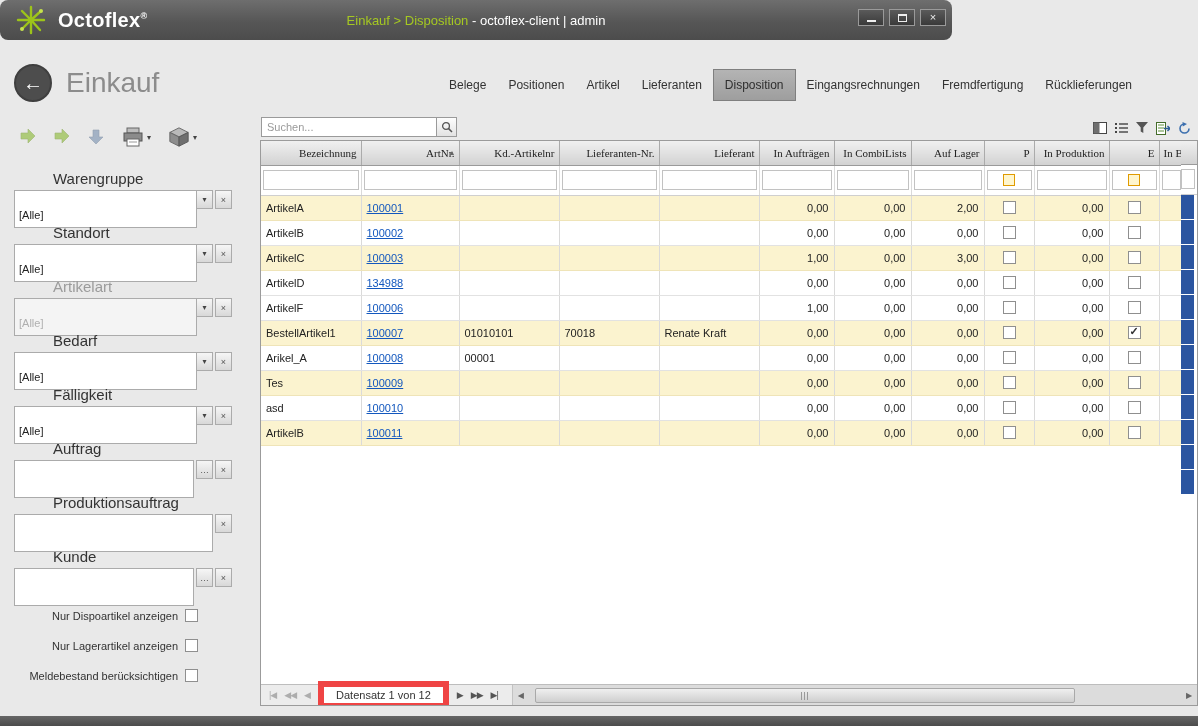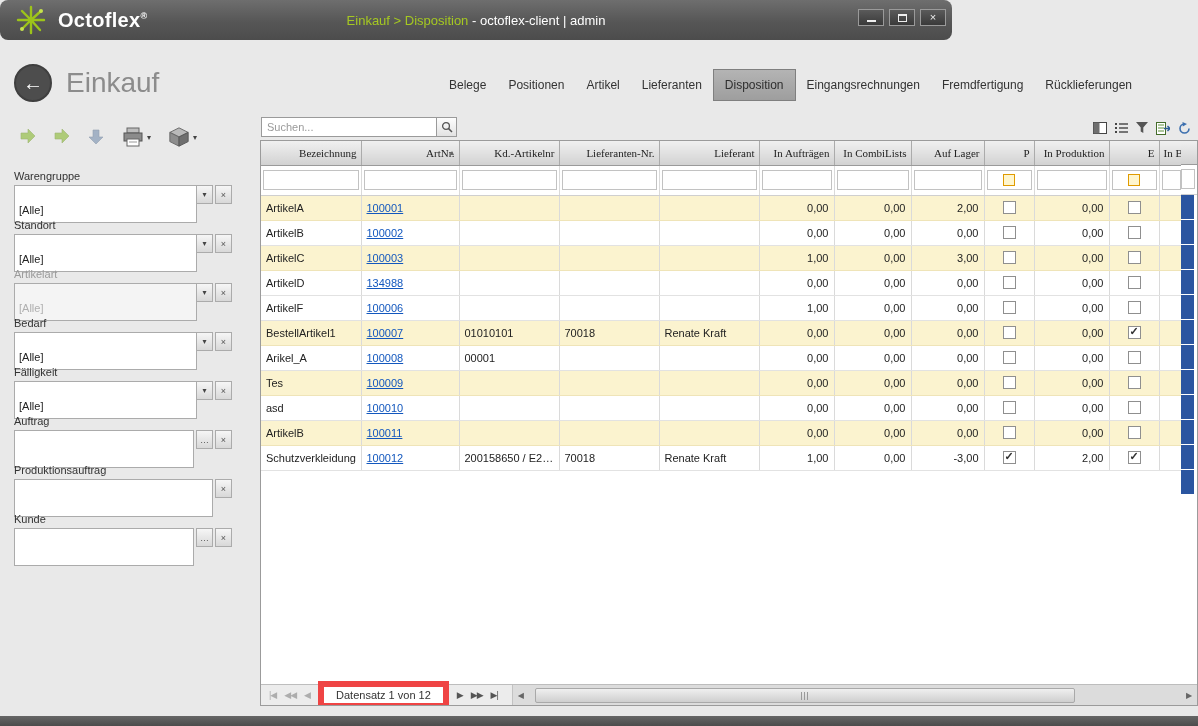--- a/index.html
+++ b/index.html
@@ -29,21 +29,21 @@
     color:#fff; display:flex; align-items:center; justify-content:center; font-size:20px; }
   .module-title { font-size:28px; color:#8C8C8C; font-weight:400; }
   .side-tools { display:flex; align-items:center; gap:6px; margin:18px 0 0 14px; height:34px; }
   .tool-btn { display:flex; align-items:center; justify-content:center; width:28px; height:28px; border-radius:3px; }
   .tool-btn.dim { opacity:.55; }
   .tool-big { width:40px; }
   .caret { font-size:8px; color:#444; margin-left:2px; }
 
   .filters { margin-top:16px; }
   .filter { margin:0 0 15px 14px; width:218px; }
-  .flabel { font-size:11px; color:#333; margin-bottom:3px; }
+  .flabel { font-size:15px; color:#333; margin-bottom:3px;margin-left:39px; }
   .fctrl { display:flex; height:19px; }
   .fbox { flex:1; background:#fff; border:1px solid #ABABAB; font-size:11px; padding:18px 4px; color:#222; white-space:nowrap; overflow:hidden; }
   .disabled .fbox { color:#AFAFAF; background:#F4F4F4; }
   .disabled .flabel { color:#9b9b9b; }
   .dd { width:16px; background:linear-gradient(#F6F6F6,#D8D8D8); border:1px solid #ABABAB; border-left:none;
     font-size:8px; display:flex; align-items:center; justify-content:center; color:#444; }
   .sq { width:17px; margin-left:2px; background:linear-gradient(#F6F6F6,#D8D8D8); border:1px solid #ABABAB;
     display:flex; align-items:center; justify-content:center; font-size:9px; color:#555; }
 
   .side-checks { margin-top:22px; }
@@ -247,20 +247,34 @@
     <div class="filter">
       <div class="flabel">Kunde</div>
       <div class="fctrl">
         <div class="fbox"></div>
         <div class="sq">…</div>
         <div class="sq">×</div>
       </div>
     </div>
   </div>
 
+  <div class="side-checks">
+    <div class="scb">
+      <span>Nur Dispoartikel anzeigen</span>
+      <span class="cbx"></span>
+    </div>
+    <div class="scb">
+      <span>Nur Lagerartikel anzeigen</span>
+      <span class="cbx"></span>
+    </div>
+    <div class="scb">
+      <span>Meldebestand berücksichtigen</span>
+      <span class="cbx"></span>
+    </div>
+  </div>
 </div>
 
 <div class="main">
 
   <div class="tabs">
     <span class="tab">Belege</span>
     <span class="tab">Positionen</span>
     <span class="tab">Artikel</span>
     <span class="tab">Lieferanten</span>
     <span class="tab active">Disposition</span>
@@ -530,34 +544,20 @@
     <td></td>
     <td></td>
     <td class="c-num">0,00</td>
     <td class="c-num">0,00</td>
     <td class="c-num">0,00</td>
     <td class="c-cb"><span class="cbx"></span></td>
     <td class="c-num">0,00</td>
     <td class="c-cb"><span class="cbx"></span></td>
     <td class="c-cut"></td>
   </tr>
-          <tr class="grid-row">
-    <td>Schutzverkleidung</td>
-    <td><a href="#">100012</a></td>
-    <td>200158650 / E2…</td>
-    <td>70018</td>
-    <td>Renate Kraft</td>
-    <td class="c-num">1,00</td>
-    <td class="c-num">0,00</td>
-    <td class="c-num">-3,00</td>
-    <td class="c-cb"><span class="cbx checked"></span></td>
-    <td class="c-num">2,00</td>
-    <td class="c-cb"><span class="cbx checked"></span></td>
-    <td class="c-cut"></td>
-  </tr>
         </tbody>
     </table>
 
     <div class="right-strip">
       <div class="strip-head"></div>
       <div class="strip-filter">
           <div></div>
         </div>
       <div class="strip-rows"></div>
     </div>

